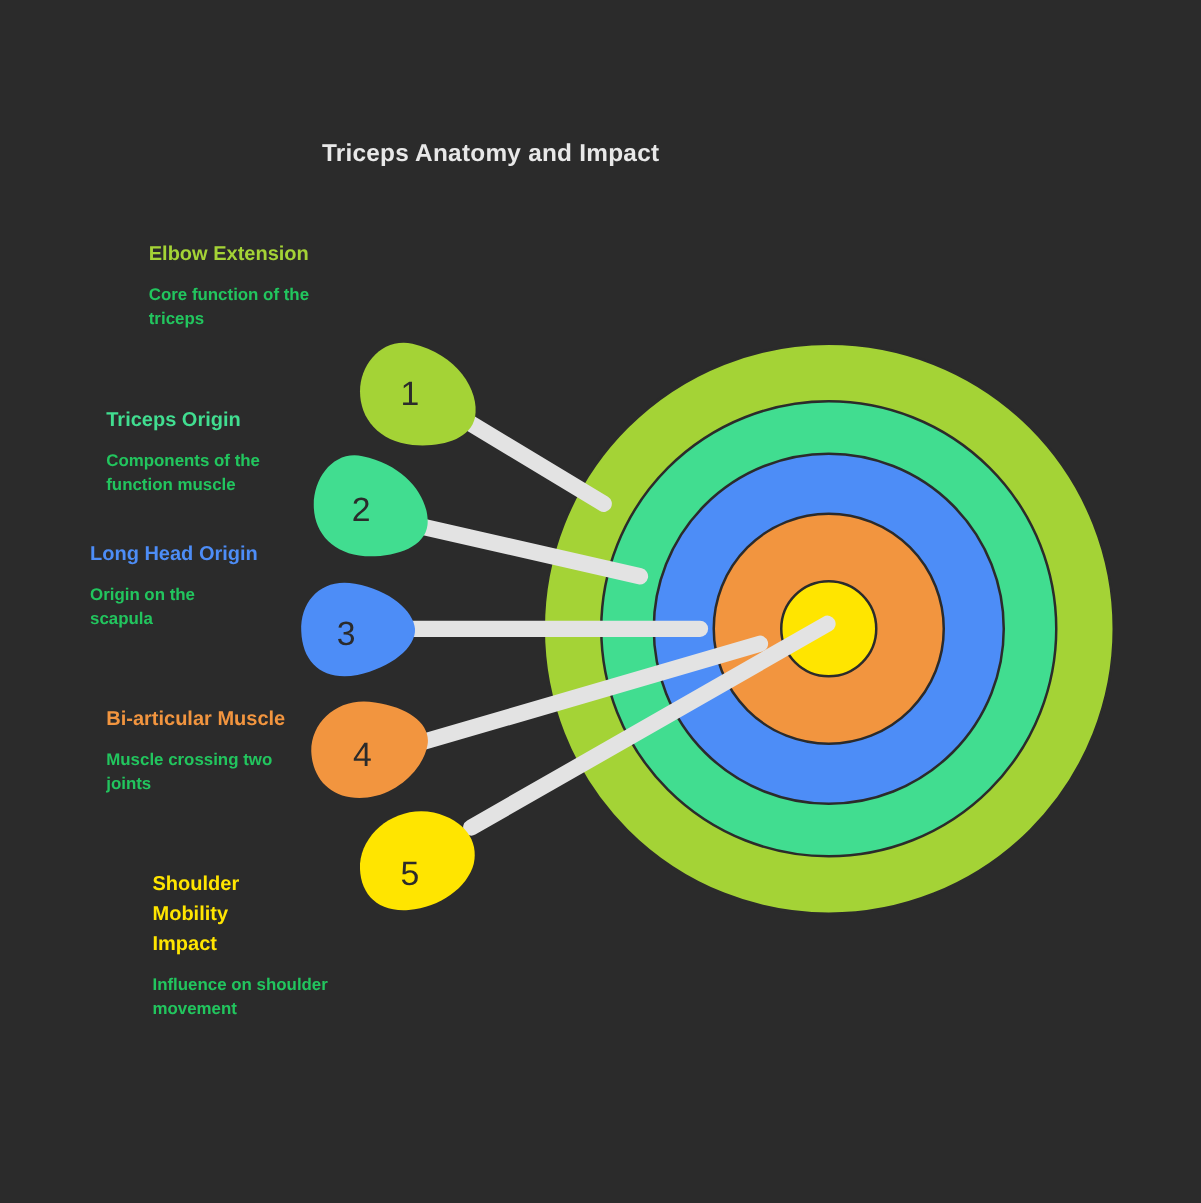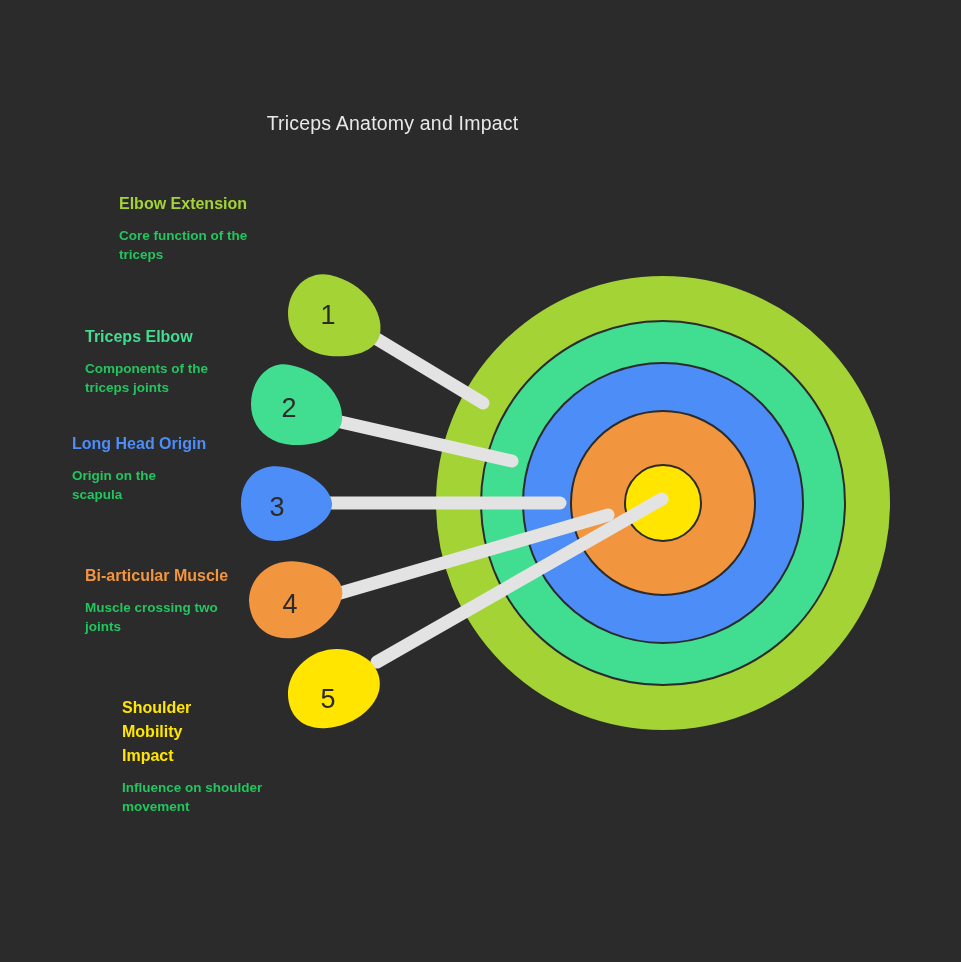--- a/index.html
+++ b/index.html
@@ -22,21 +22,21 @@
     background: #2b2b2b;
   }
   #chart-title {
     position: absolute;
     left: 0;
     top: 112px;
     width: 785px;
     text-align: center;
     color: #e8e8e8;
     font-size: 19.5px;
-    font-weight: 400;
+    font-weight: 700;
     letter-spacing: 0.2px;
   }
   #diagram-svg {
     position: absolute;
     left: 0;
     top: 0;
   }
   .legend-block {
     position: absolute;
     width: 200px;
@@ -110,22 +110,22 @@
       <text class="marker-num" x="328" y="708" text-anchor="middle">5</text>
     </g>
   </svg>
 
   <div class="legend-block blk-right" style="left:119px; top:192px; width:160px;">
     <div class="legend-title" style="color:#a4d336;">Elbow Extension</div>
     <div class="legend-desc" style="width:150px;">Core function of the triceps</div>
   </div>
 
   <div class="legend-block blk-right" style="left:85px; top:325px; width:180px;">
-    <div class="legend-title" style="color:#41dd90;">Triceps Elbow</div>
-    <div class="legend-desc" style="width:145px;">Components of the triceps joints</div>
+    <div class="legend-title" style="color:#41dd90;">Triceps Origin</div>
+    <div class="legend-desc" style="width:145px;">Components of the function muscle</div>
   </div>
 
   <div class="legend-block blk-right" style="left:72px; top:432px; width:150px;">
     <div class="legend-title" style="color:#4d8df7;">Long Head Origin</div>
     <div class="legend-desc" style="width:120px;">Origin on the scapula</div>
   </div>
 
   <div class="legend-block blk-right" style="left:85px; top:564px; width:160px;">
     <div class="legend-title" style="color:#f2953f;">Bi-articular Muscle</div>
     <div class="legend-desc" style="width:150px;">Muscle crossing two joints</div>

